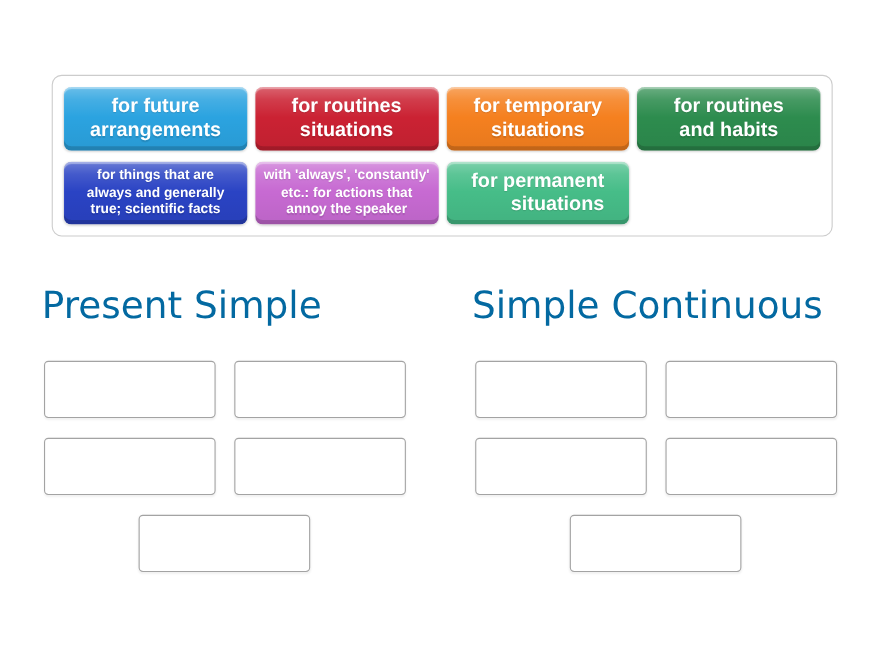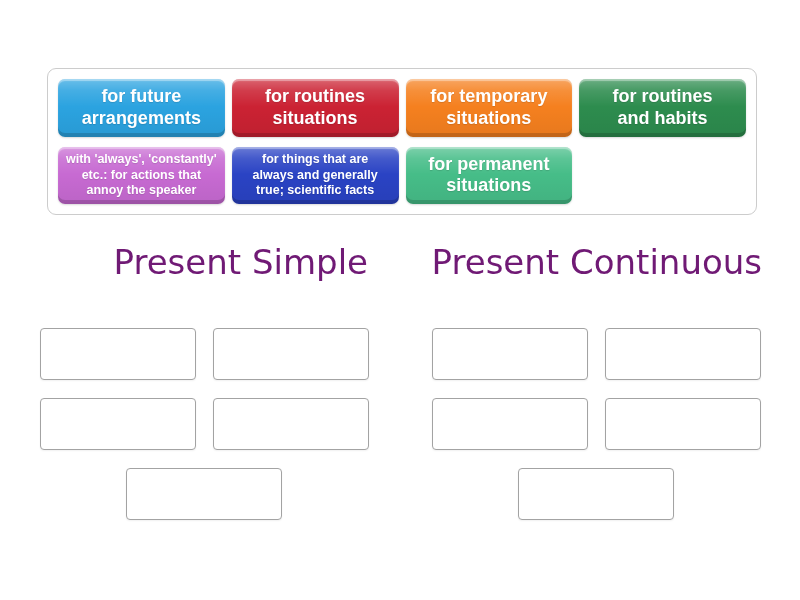--- a/index.html
+++ b/index.html
@@ -48,28 +48,28 @@
                 inset 0 -4px 0 rgba(0,0,0,0.16),
                 0 1px 2px rgba(0,0,0,0.15);
     text-shadow: 0 1px 1px rgba(0,0,0,0.12);
   }
   .tile.big   { font-size: 18px; line-height: 1.2;  padding: 2px 6px; }
   .tile.small { font-size: 12.5px; line-height: 1.22; padding: 2px 4px; }
 
   
   .title {
     position: absolute;
-    top: 240px;
+    top: 256px;
     margin: 0;
     font-family: "DejaVu Sans", sans-serif;
     font-weight: normal;
     font-size: 34px;
     line-height: 1.3;
-    color: #701a75;
-    text-align: right;
+    color: #0369a1;
+    text-align: left;
   }
   .title-left  { left: 38px;  width: 330px; }
   .title-right { left: 429px; width: 333px; }
 
   
   .group {
     position: absolute;
     top: 328px;
     display: flex;
     flex-wrap: wrap;
@@ -95,32 +95,32 @@
 
   <div class="tray">
     <div class="tile big" style="background-color: rgb(43, 163, 224);">for future
 arrangements</div>
     <div class="tile big" style="background-color: rgb(203, 34, 51);">for routines
 situations</div>
     <div class="tile big" style="background-color: rgb(245, 128, 31);">for temporary
 situations</div>
     <div class="tile big" style="background-color: rgb(45, 140, 78);">for routines
 and habits</div>
+    <div class="tile small" style="background-color: rgb(42, 67, 196);">for things that are
+always and generally
+true; scientific facts</div>
     <div class="tile small" style="background-color: rgb(199, 106, 210);">with 'always', 'constantly'
 etc.: for actions that
 annoy the speaker</div>
-    <div class="tile small" style="background-color: rgb(42, 67, 196);">for things that are
-always and generally
-true; scientific facts</div>
-    <div class="tile big" style="background-color: rgb(70, 189, 136);">for permanent
+    <div class="tile big" style="background-color: rgb(70, 189, 136); text-align: right;">for permanent
 situations</div>
   </div>
 
   <h2 class="title title-left">Present Simple</h2>
-  <h2 class="title title-right">Present Continuous</h2>
+  <h2 class="title title-right">Simple Continuous</h2>
 
   <div class="group group-left">
     <div class="slot"></div>
     <div class="slot"></div>
     <div class="slot"></div>
     <div class="slot"></div>
     <div class="slot"></div>
   </div>
 
   <div class="group group-right">

